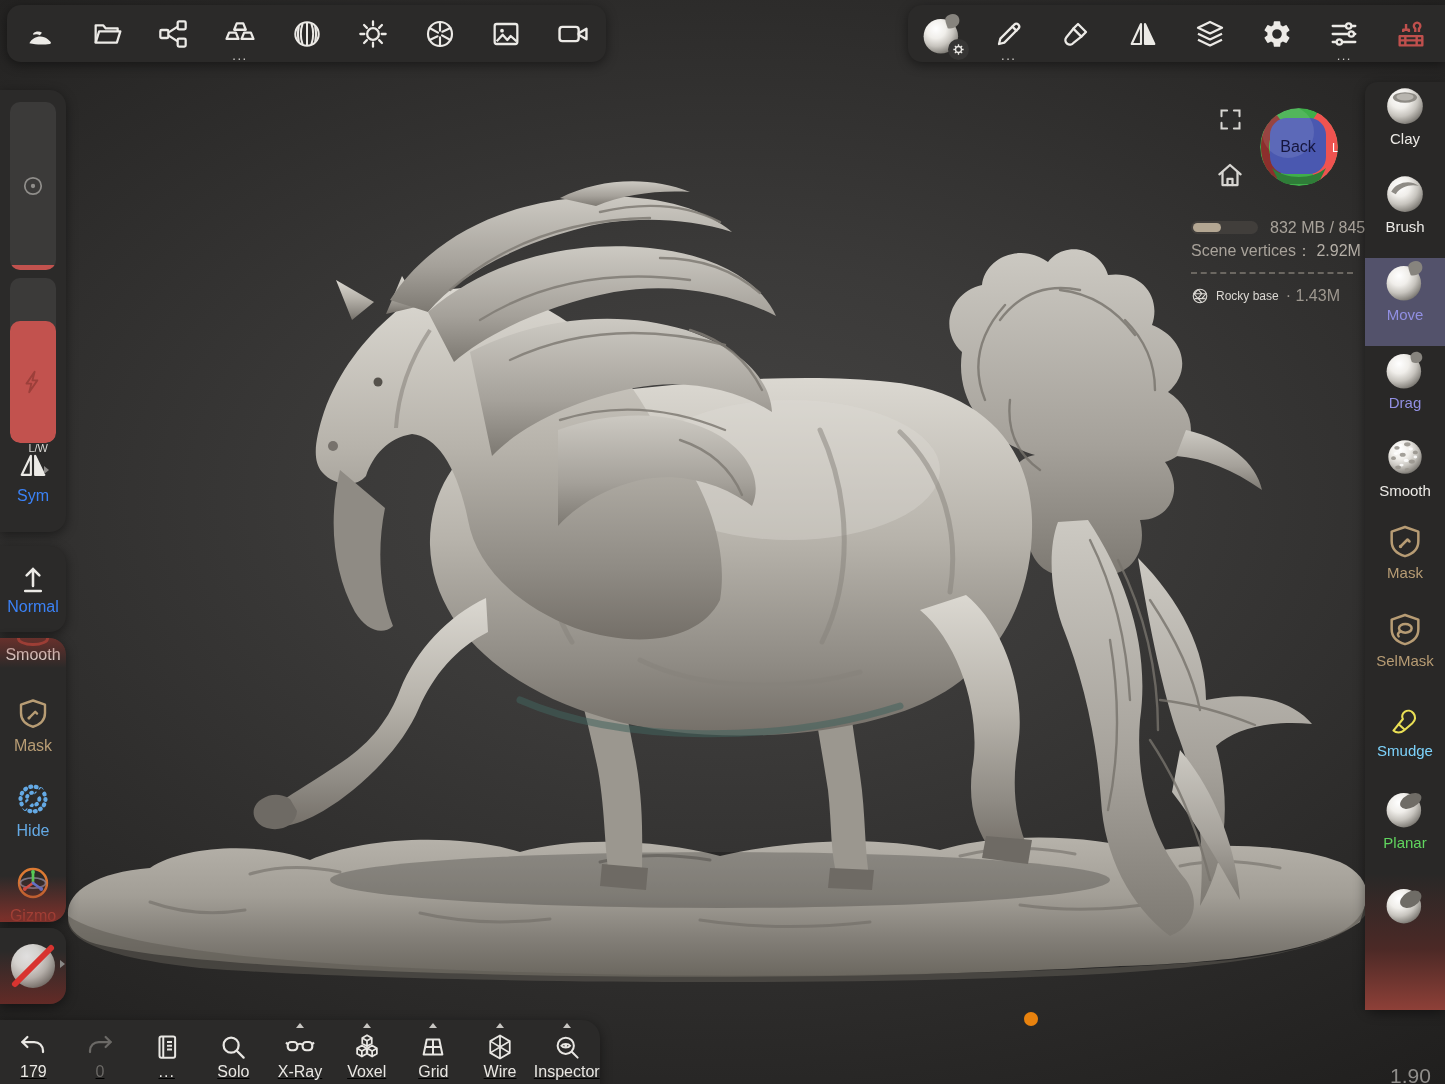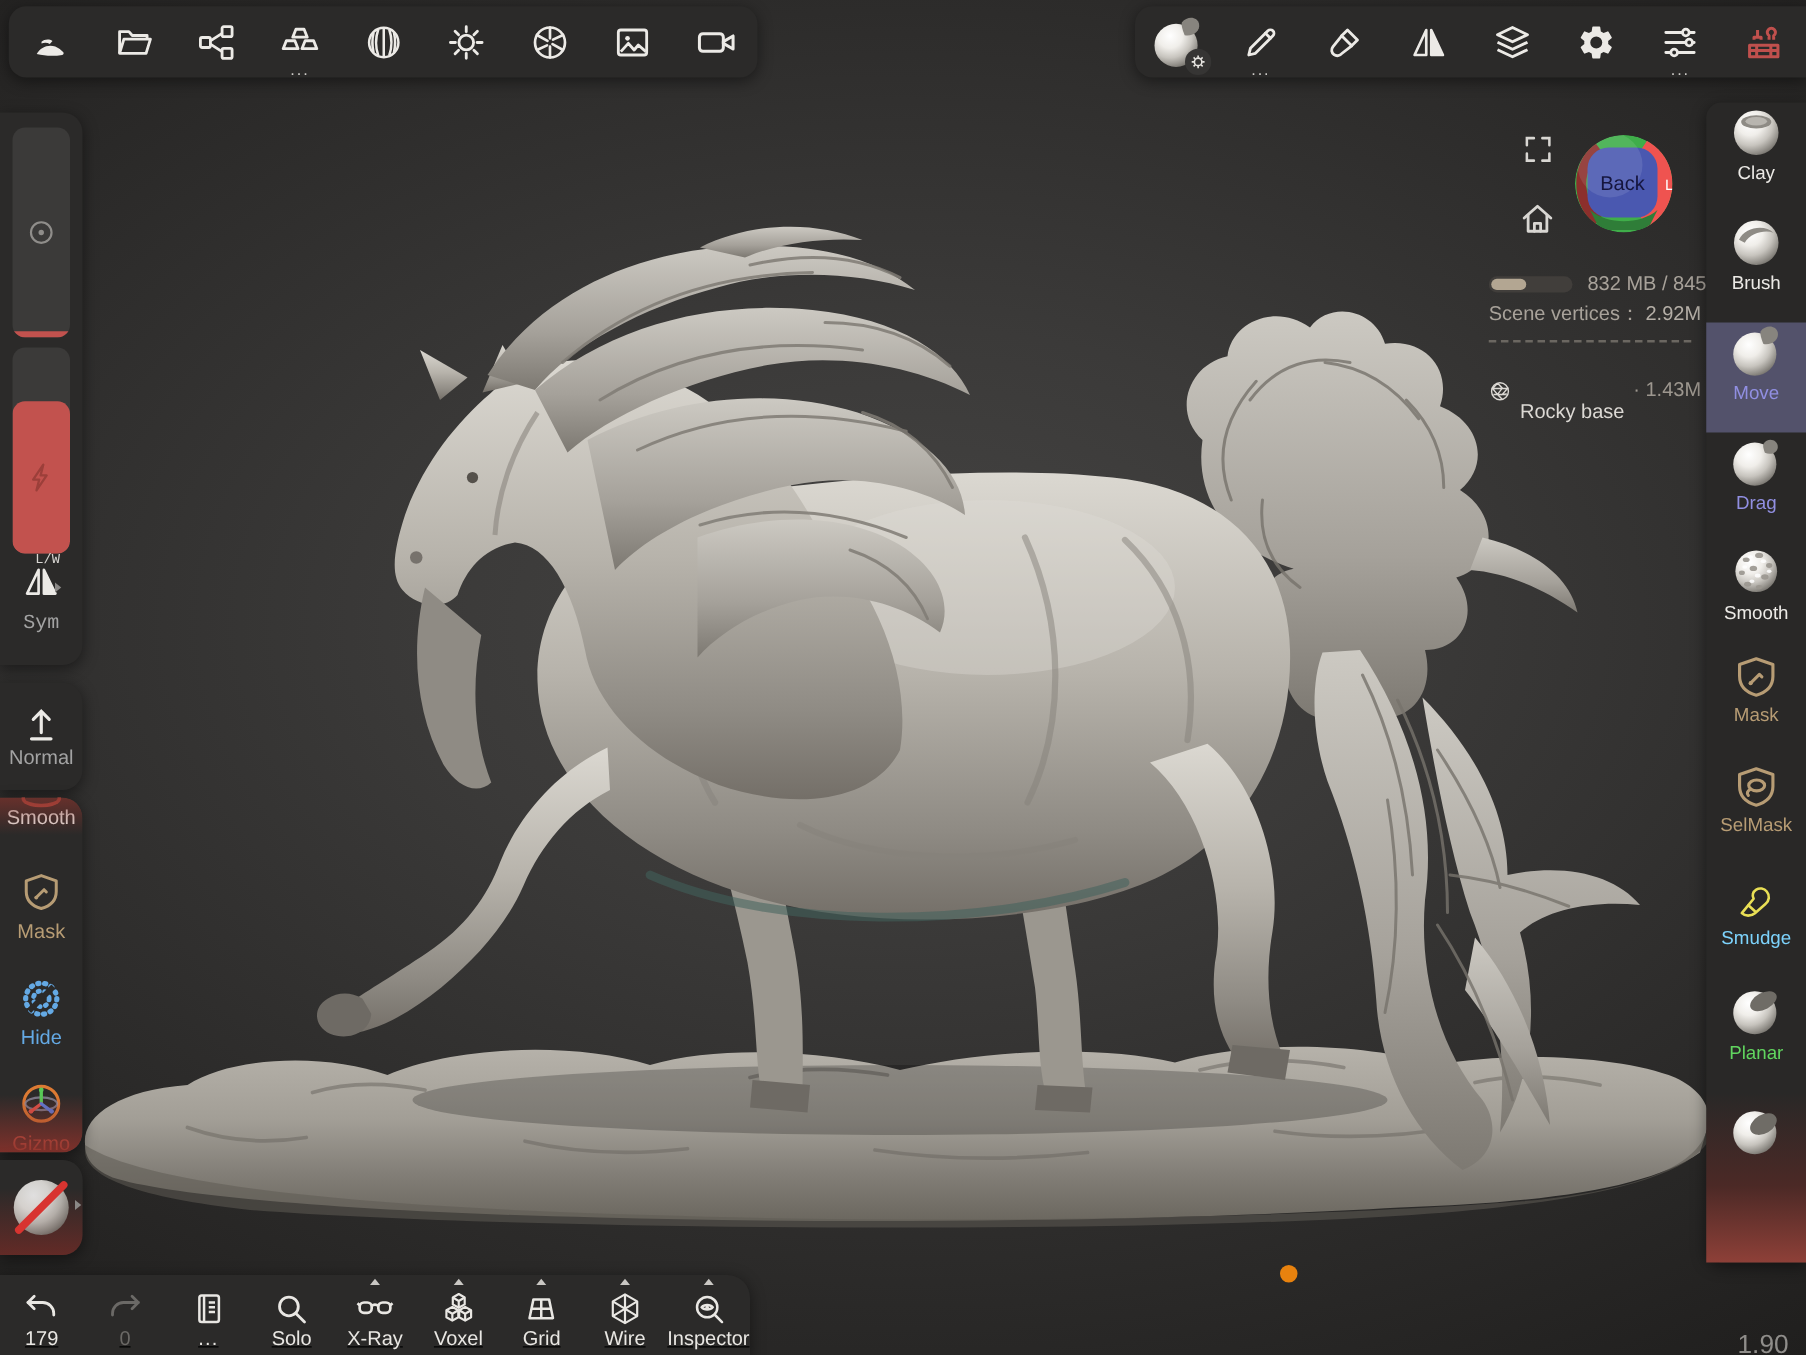--- a/index.html
+++ b/index.html
@@ -21,31 +21,31 @@
   .gear-badge{position:absolute;right:-4px;bottom:-3px;width:21px;height:21px;border-radius:50%;background:#363534;display:flex;align-items:center;justify-content:center;}
   
   #tool-sidebar{right:0;top:82px;width:80px;height:928px;border-radius:12px 0 0 12px;background:#292827;display:flex;flex-direction:column;}
   .tool{height:88px;display:flex;flex-direction:column;align-items:center;justify-content:flex-start;gap:2px;}
   .tool.selected{background:#53526b;}
   .tool .tlabel{font-size:15px;color:#eceae6;}
   .tool-partial{position:relative;flex:1;overflow:hidden;background:linear-gradient(180deg,rgba(41,40,39,0) 0%,rgba(104,42,37,.55) 55%,#8e4038 100%);}
   .tool-partial .icon{position:absolute;left:50%;transform:translateX(-50%);top:8px;}
   
   .lp{left:0;border-radius:0 16px 16px 0;width:66px;}
-  #lp1{top:90px;height:442px;font-family:Liberation Mono, monospace;}
+  #lp1{top:90px;height:442px;}
   .vslider{position:absolute;left:10px;width:46px;background:#3b3a39;border-radius:10px;overflow:hidden;}
   #slider-radius{top:12px;height:168px;}
   #slider-radius .dot-ic{position:absolute;left:50%;top:50%;transform:translate(-50%,-50%);}
   #slider-radius .minfill{position:absolute;left:0;right:0;bottom:0;height:5px;background:#c2524e;border-radius:0 0 10px 10px;}
   #slider-intensity{top:188px;height:165px;}
   #slider-intensity .fill{position:absolute;left:0;right:0;bottom:0;height:74%;background:#c2524e;border-radius:10px;display:flex;align-items:center;justify-content:center;}
   .sym-block{position:absolute;left:0;right:0;top:358px;text-align:center;}
   .lw-badge{position:absolute;top:-6px;right:2px;font-size:11px;color:#d8d6d2;}
   .side-caret{position:absolute;right:1px;top:18px;width:0;height:0;border-top:4px solid transparent;border-bottom:4px solid transparent;border-left:5px solid #8a8886;}
-  .llabel{font-size:16px;color:#a3a3a3;margin-top:2px;}
+  .llabel{font-size:16px;color:#3b82f6;margin-top:2px;}
   #lp2{top:546px;height:86px;display:flex;flex-direction:column;align-items:center;justify-content:center;}
   #lp3{top:638px;height:284px;overflow:hidden;}
   #lp3 .fade-top{position:absolute;top:0;left:0;right:0;height:30px;background:linear-gradient(180deg,rgba(136,52,45,.65),rgba(136,52,45,0));border-radius:0 16px 0 0;pointer-events:none;}
   #lp3 .fade-bot{position:absolute;bottom:0;left:0;right:0;height:46px;background:linear-gradient(0deg,rgba(142,50,43,.85),rgba(142,50,43,0));border-radius:0 0 16px 0;pointer-events:none;}
   #lp3 .sliver{position:absolute;top:-7px;left:50%;transform:translateX(-50%);width:26px;height:12px;border-radius:50%;border:3px solid #b5493f;border-top:none;}
   .lp3-item{position:absolute;left:0;right:0;text-align:center;}
   #lp4{top:928px;height:76px;overflow:hidden;background:linear-gradient(180deg,#2b2a29 30%,rgba(120,45,40,.75) 100%);}
   #lp4 .icon{position:absolute;left:50%;top:50%;transform:translate(-50%,-50%);}
   #lp4 .side-caret{top:32px;}
   
@@ -60,21 +60,21 @@
   #fullscreen-btn{left:1217px;top:106px;}
   #home-btn{left:1215px;top:160px;}
   #mem-row{left:1191px;top:219px;width:174px;height:16px;overflow:hidden;white-space:nowrap;}
   #mem-bar{position:absolute;left:0;top:2px;width:67px;height:13px;border-radius:7px;background:#413e3b;}
   #mem-bar .mfill{position:absolute;left:2px;top:2px;bottom:2px;width:42%;border-radius:5px;background:#b3a692;}
   #mem-text{position:absolute;left:79px;top:0;font-size:16px;color:#a8a29a;}
   #verts-row{left:1191px;top:241px;width:174px;font-size:16px;color:#a8a29a;white-space:nowrap;overflow:hidden;}
   #verts-row b{color:#b5afa7;font-weight:normal;}
   #dash-sep{left:1191px;top:272px;width:162px;border-top:2px dashed #6b6761;}
   #layer-row{left:1191px;top:287px;width:174px;display:flex;align-items:center;gap:7px;white-space:nowrap;overflow:hidden;}
-  #layer-row .lname{font-size:16px;color:#dcd9d4;margin-top:34px;}
+  #layer-row .lname{font-size:12px;color:#dcd9d4;}
   #layer-row .lcount{font-size:16px;color:#9d978f;}
   #page-dot{left:1024px;top:1012px;width:14px;height:14px;border-radius:50%;background:#e8820e;}
   #zoom-ind{left:1390px;top:1064px;font-size:21px;color:#8f8d8a;}
 </style>
 </head>
 <body>
 
 <div id="stage">
 
   <svg width="0" height="0" style="position:absolute">

